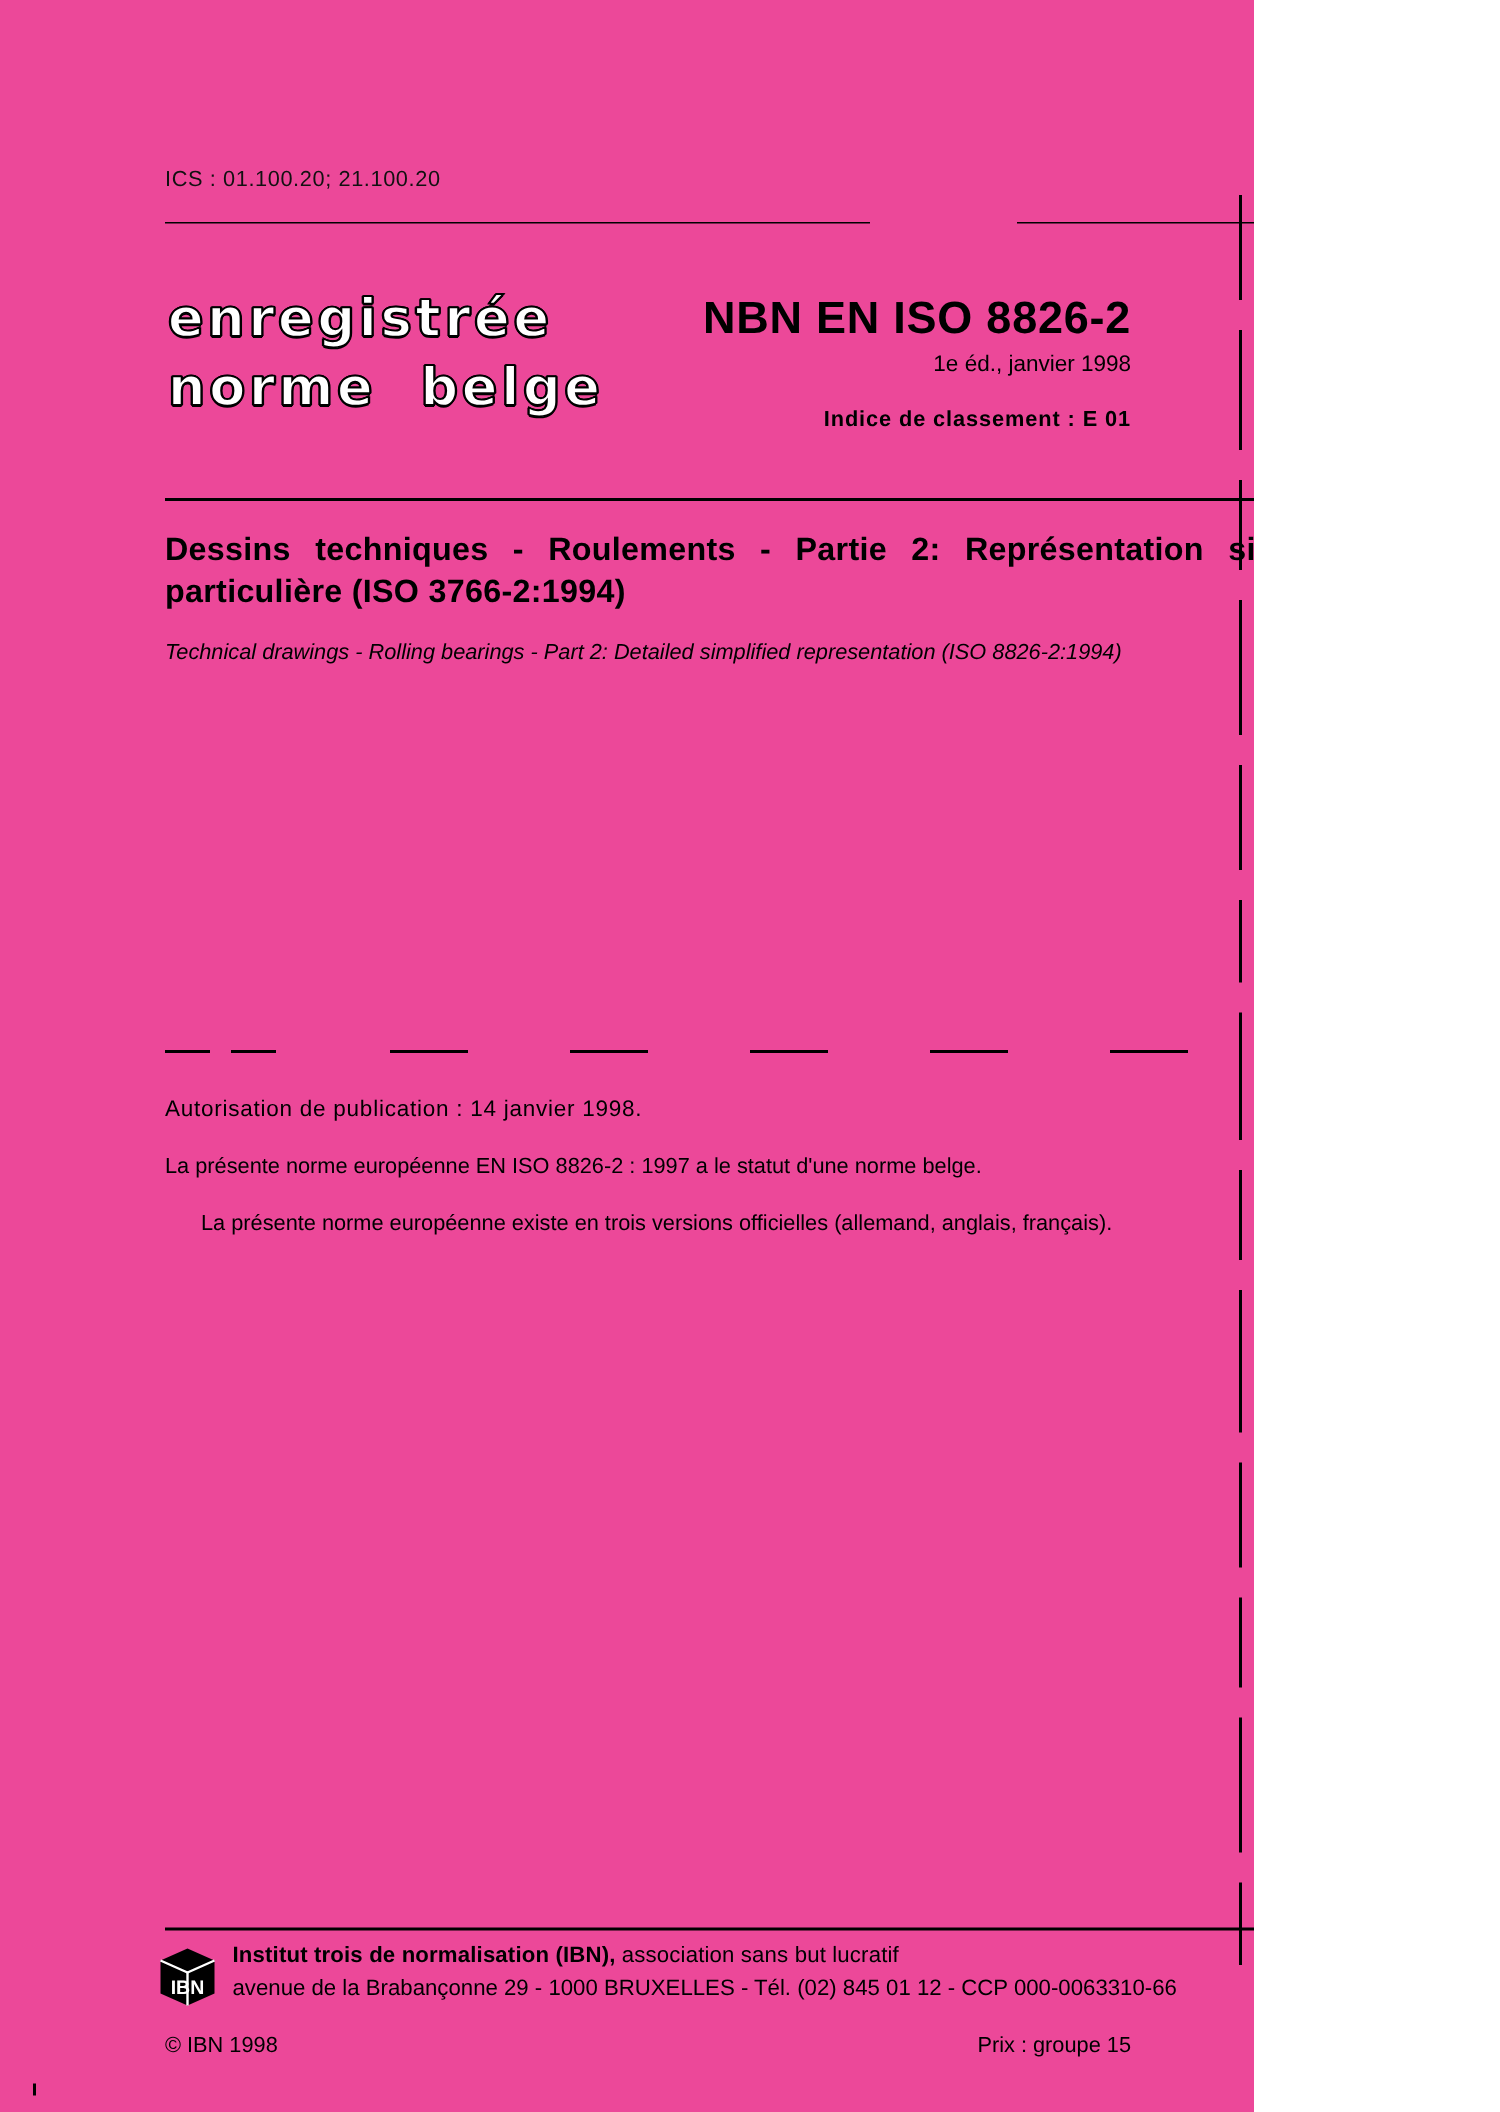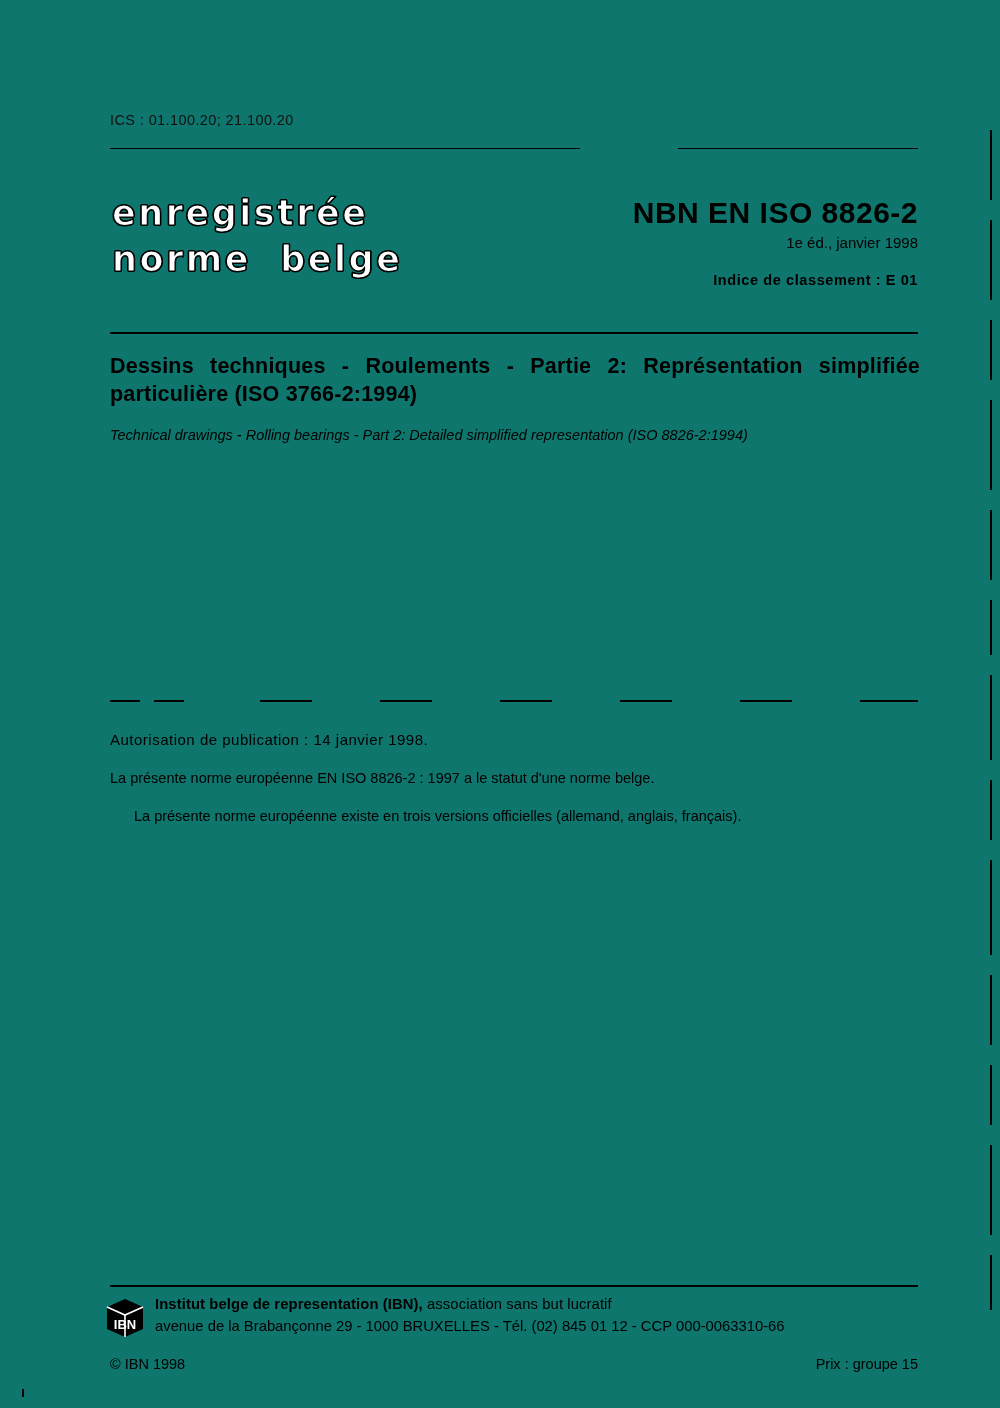--- a/index.html
+++ b/index.html
@@ -6,23 +6,23 @@
     margin: 0;
     padding: 0;
     background: #ffffff;
   }
   body {
     font-family: "Liberation Sans", sans-serif;
     color: #000000;
   }
   .page {
     position: relative;
-    width: 1000px;
+    width: 836px;
     height: 1408px;
-    background: #0f766e;
+    background: #ec4899;
     overflow: hidden;
   }
 
   
   .ics {
     position: absolute;
     left: 110px;
     top: 112px;
     font-size: 14.5px;
     letter-spacing: 0.4px;
@@ -246,21 +246,21 @@
   <div class="rule rule-bottom"></div>
 
   <svg class="logo" viewBox="0 0 42 42">
     <polygon points="3,10 21,2 39,10 39,32 21,40 3,32" fill="#000"></polygon>
     <polyline points="3,10 21,18 39,10" fill="none" stroke="#fff" stroke-width="1.6"></polyline>
     <line x1="21" y1="18" x2="21" y2="40" stroke="#fff" stroke-width="1.6"></line>
     <text x="21" y="32" font-family="Liberation Sans, sans-serif" font-size="13" font-weight="bold" fill="#ffffff" text-anchor="middle">IBN</text>
   </svg>
 
   <div class="footer-org">
-    <span>Institut belge de representation (IBN),</span><span class="normal"> association sans but lucratif</span>
+    <span>Institut trois de normalisation (IBN),</span><span class="normal"> association sans but lucratif</span>
   </div>
   <div class="footer-addr">avenue de la Brabançonne 29  -  1000 BRUXELLES  -  Tél. (02) 845 01 12  -  CCP 000-0063310-66</div>
 
   <div class="copyright">© IBN 1998</div>
   <div class="price">Prix : groupe  15</div>
 
   <div class="edge-marks">
     <span style="top:0px;    height:70px;"></span>
     <span style="top:90px;   height:80px;"></span>
     <span style="top:190px;  height:60px;"></span>

